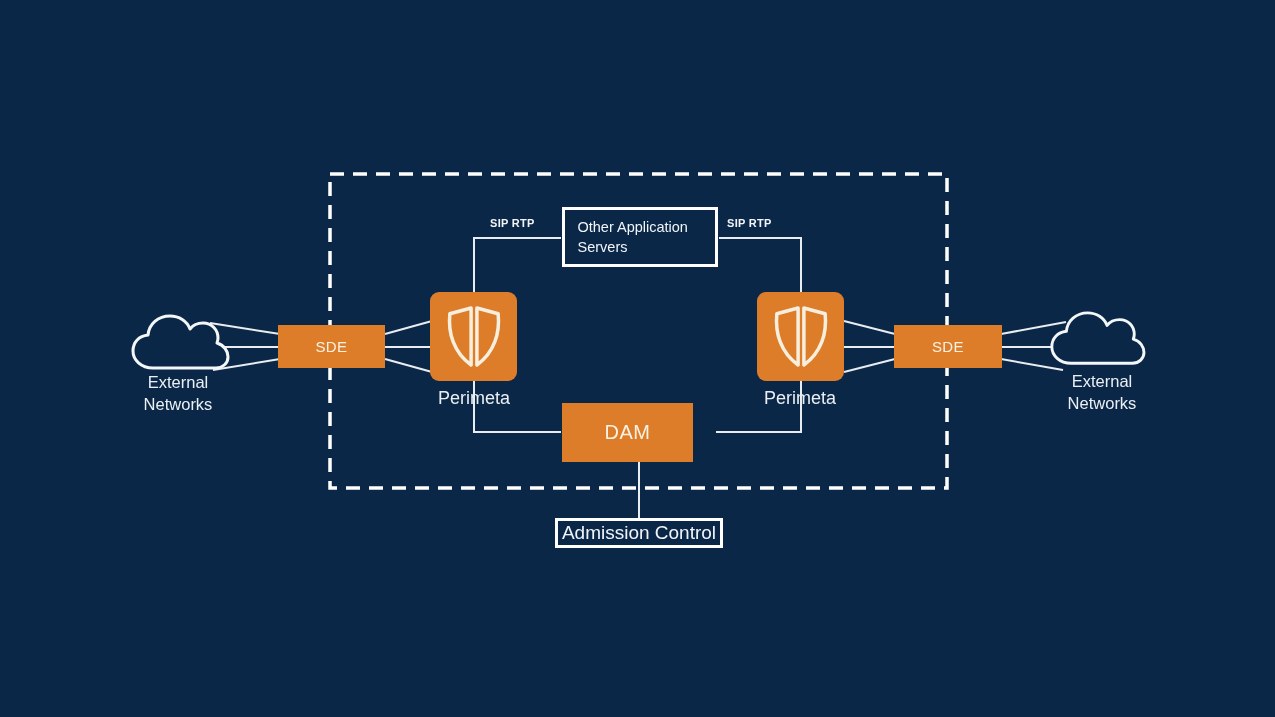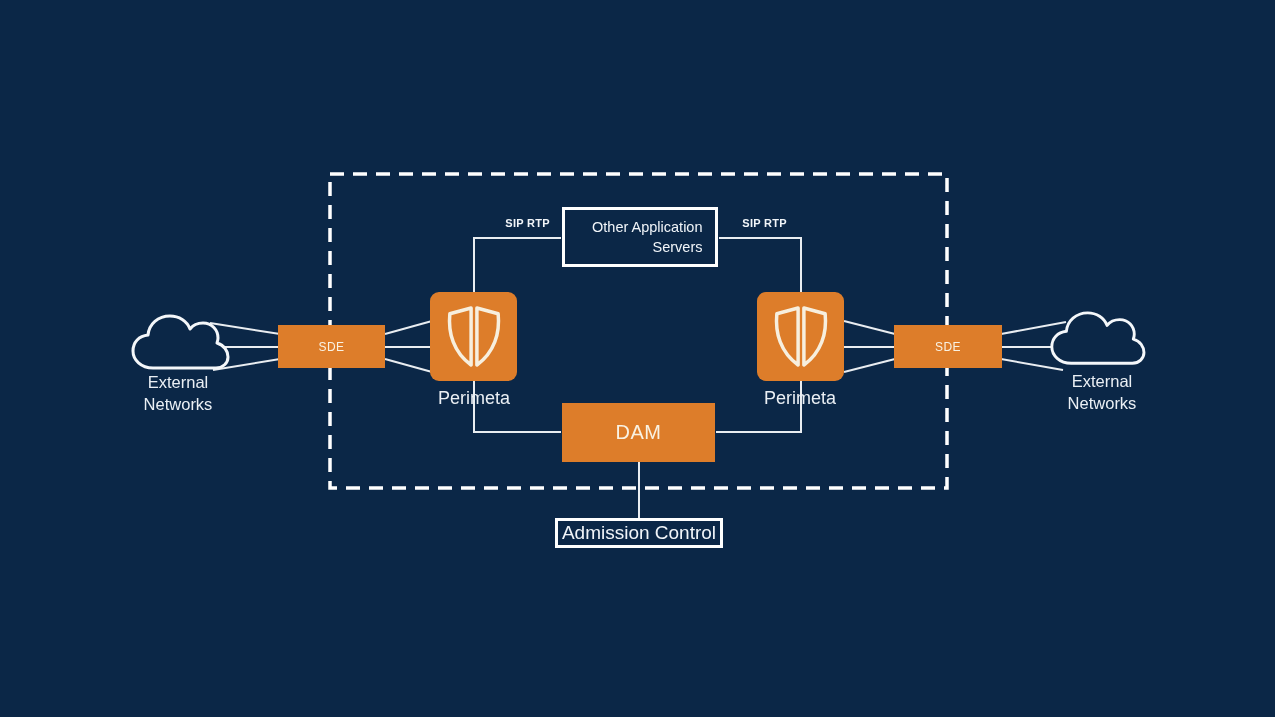--- a/index.html
+++ b/index.html
@@ -3,41 +3,41 @@
 <meta charset="utf-8">
 <style>
   html,body{margin:0;padding:0;background:#0B2747;}
   .stage{
     position:relative;width:1275px;height:717px;background:#0B2747;
     font-family:"Liberation Sans",sans-serif;overflow:hidden;
   }
   .layer{position:absolute;left:0;top:0;}
   .node{
     position:absolute;box-sizing:border-box;
-    display:flex;align-items:center;justify-content:center;text-align:right;
+    display:flex;align-items:center;justify-content:center;text-align:left;
   }
   .orange{background:#DD7D2A;}
   .outlined{border:3px solid #FFFFFF;background:#0B2747;}
-  .sde{width:107px;height:43px;color:#F9F2E3;font-size:12px;letter-spacing:.4px;}
+  .sde{width:107px;height:43px;color:#F9F2E3;font-size:15px;letter-spacing:.4px;}
   #sde-left{left:278px;top:325px;}
   #sde-right{left:894px;top:325px;width:108px;}
   .perimeta-box{width:87px;height:89px;border-radius:9px;}
   #perimeta-left{left:430px;top:292px;}
   #perimeta-right{left:757px;top:292px;}
   .node-label{position:absolute;color:#EAEFF4;text-align:center;}
   #perimeta-left-label{left:414px;top:388px;width:120px;font-size:18px;}
   #perimeta-right-label{left:740px;top:388px;width:120px;font-size:18px;}
   #ext-left-label{left:118px;top:372px;width:120px;font-size:16.5px;line-height:1.32;}
   #ext-right-label{left:1042px;top:371px;width:120px;font-size:16.5px;line-height:1.32;}
   #oas{left:562px;top:207px;width:156px;height:60px;color:#F1F5F9;font-size:14.5px;line-height:1.4;}
   #oas .inner{width:125px;}
-  #dam{left:562px;top:403px;width:153px;height:59px;color:#F9F2E3;font-size:20px;letter-spacing:.5px;}
+  #dam{left:562px;top:403px;width:131px;height:59px;color:#F9F2E3;font-size:20px;letter-spacing:.5px;}
   #ac{left:555px;top:518px;width:168px;height:30px;color:#F1F5F9;font-size:19px;}
   .sip{
-    position:absolute;width:60px;text-align:right;color:#F1F5F9;
+    position:absolute;width:60px;text-align:left;color:#F1F5F9;
     font-size:11px;font-weight:700;letter-spacing:.3px;
   }
   #sip-left{left:490px;top:217px;}
   #sip-right{left:727px;top:217px;}
 </style>
 </head>
 <body>
 
 <div class="stage">
 

